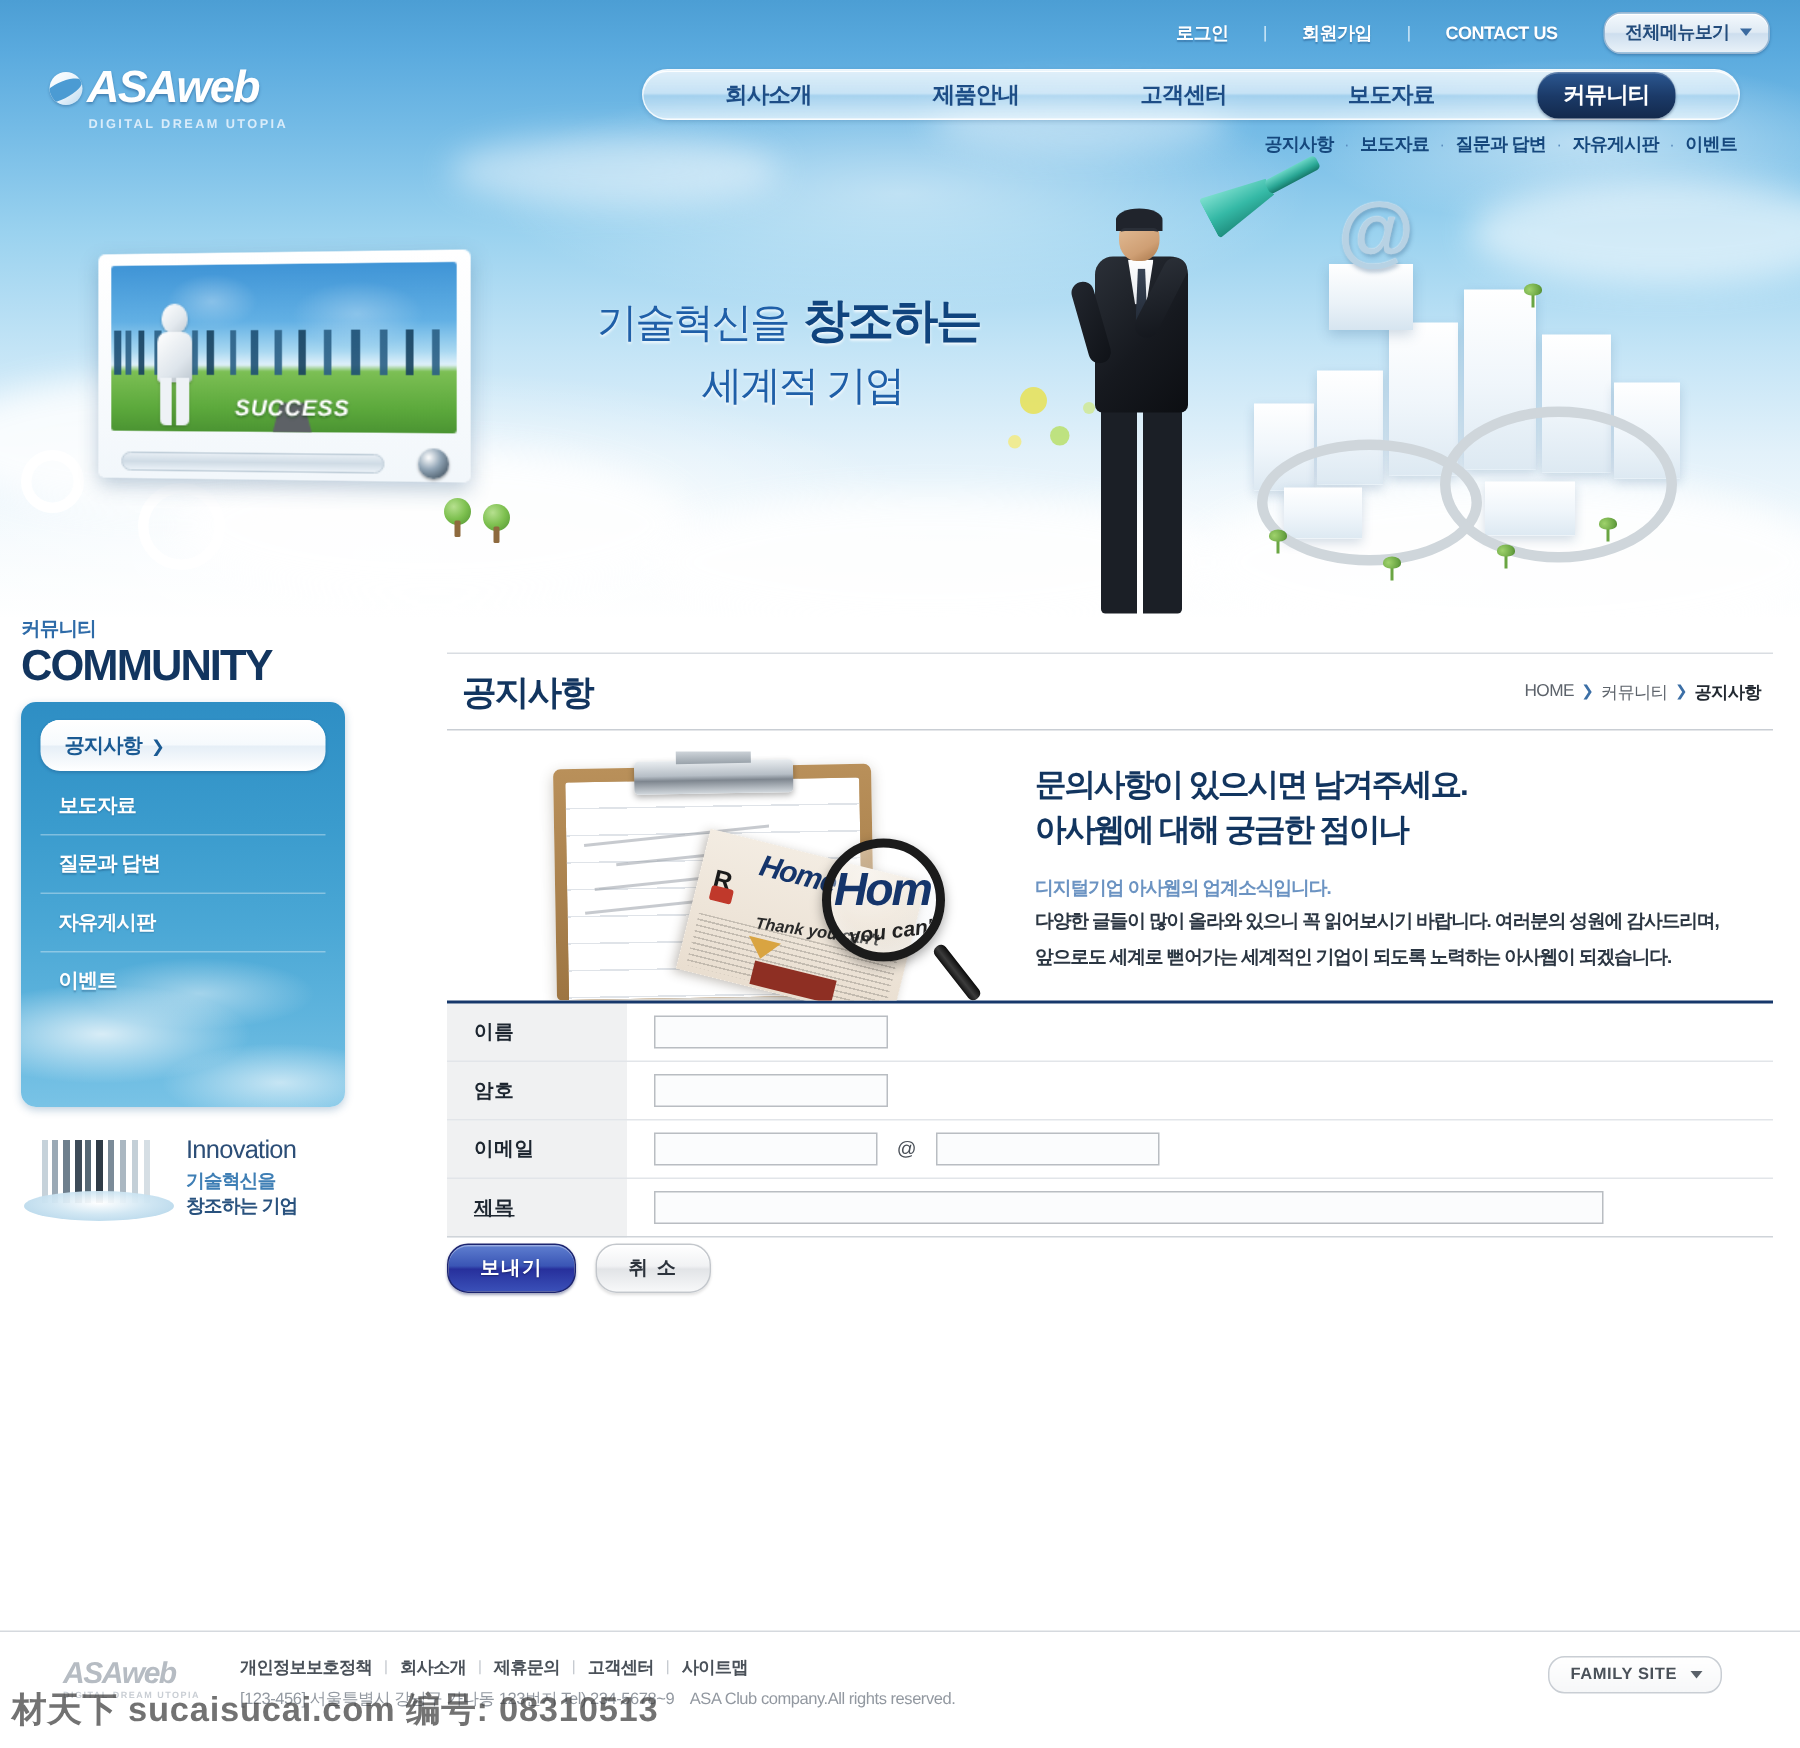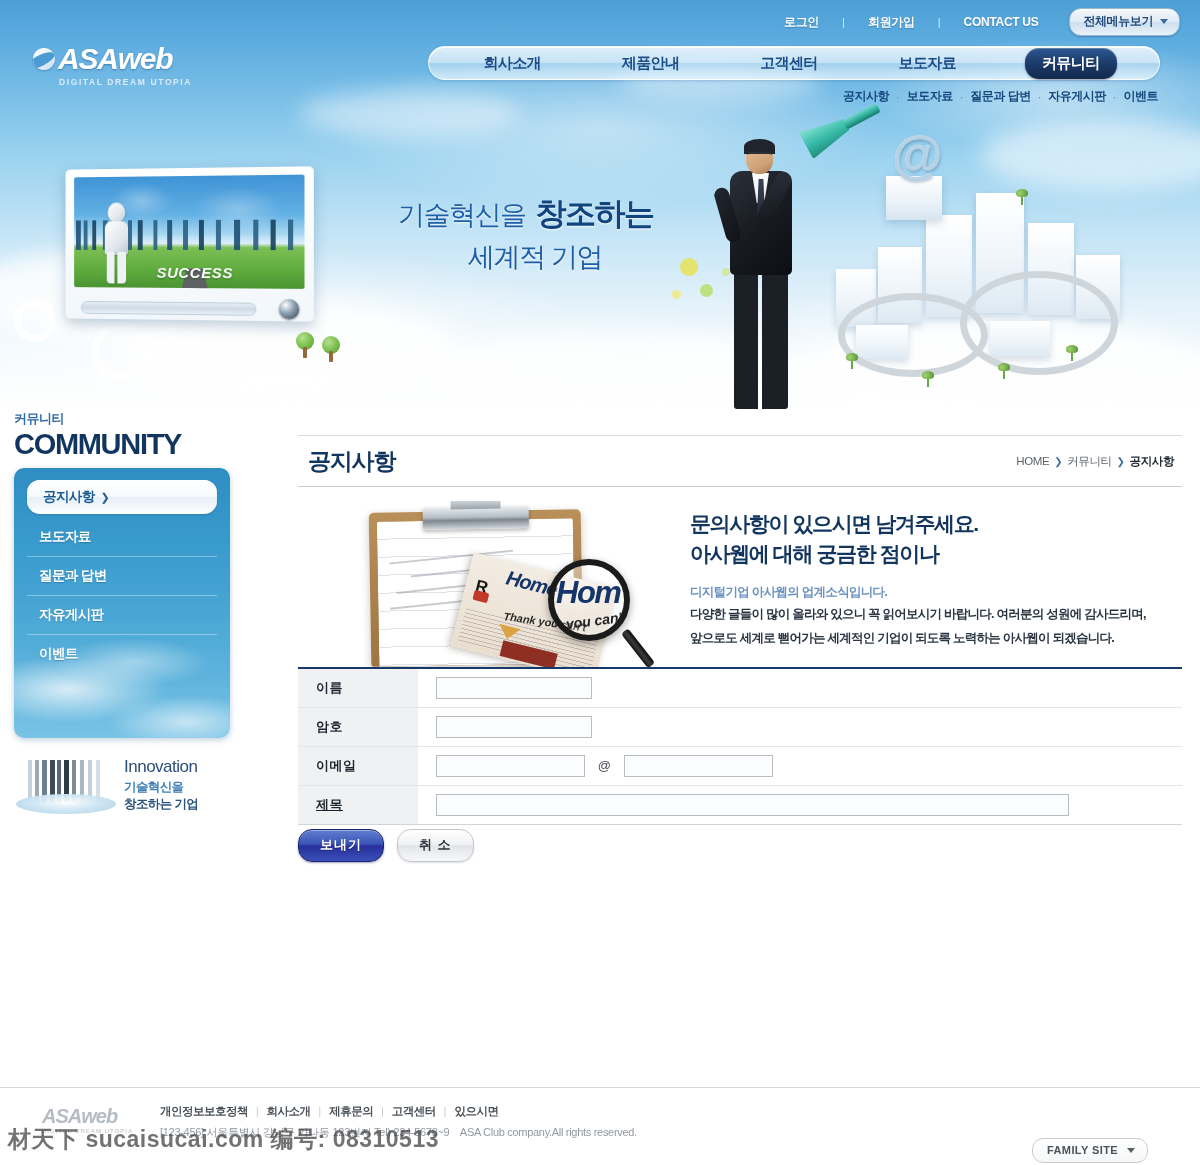--- a/index.html
+++ b/index.html
@@ -998,21 +998,20 @@
     padding: 5px 12px 6px 14px;
     border-radius: 11px;
     border: 1px solid #c9ced4;
     background: linear-gradient(to bottom, #ffffff 0%, #f6f7f8 100%);
     font-size: 11px;
     font-weight: bold;
     color: #4a5159;
     letter-spacing: 0.4px;
     cursor: pointer;
     white-space: nowrap;
-    margin-top: 34px;
   }
   .family .caret {
     width: 0; height: 0;
     border-left: 4px solid transparent;
     border-right: 4px solid transparent;
     border-top: 5px solid #5a6169;
   }
 
   
   .wm {
@@ -1288,21 +1287,21 @@
 
     <div class="f-links">
       <a href="#">개인정보보호정책</a>
       <span class="bar">|</span>
       <a href="#">회사소개</a>
       <span class="bar">|</span>
       <a href="#">제휴문의</a>
       <span class="bar">|</span>
       <a href="#">고객센터</a>
       <span class="bar">|</span>
-      <a href="#">있으시면</a>
+      <a href="#">사이트맵</a>
     </div>
 
     <div class="f-addr">
       <span>[123-456] 서울특별시 강남구 가나동 123번지 Tel) 234-5678~9</span>
       &nbsp;&nbsp;
       <span>ASA Club company.All rights reserved.</span>
     </div>
 
     <div class="family">
       <span>FAMILY SITE</span>

